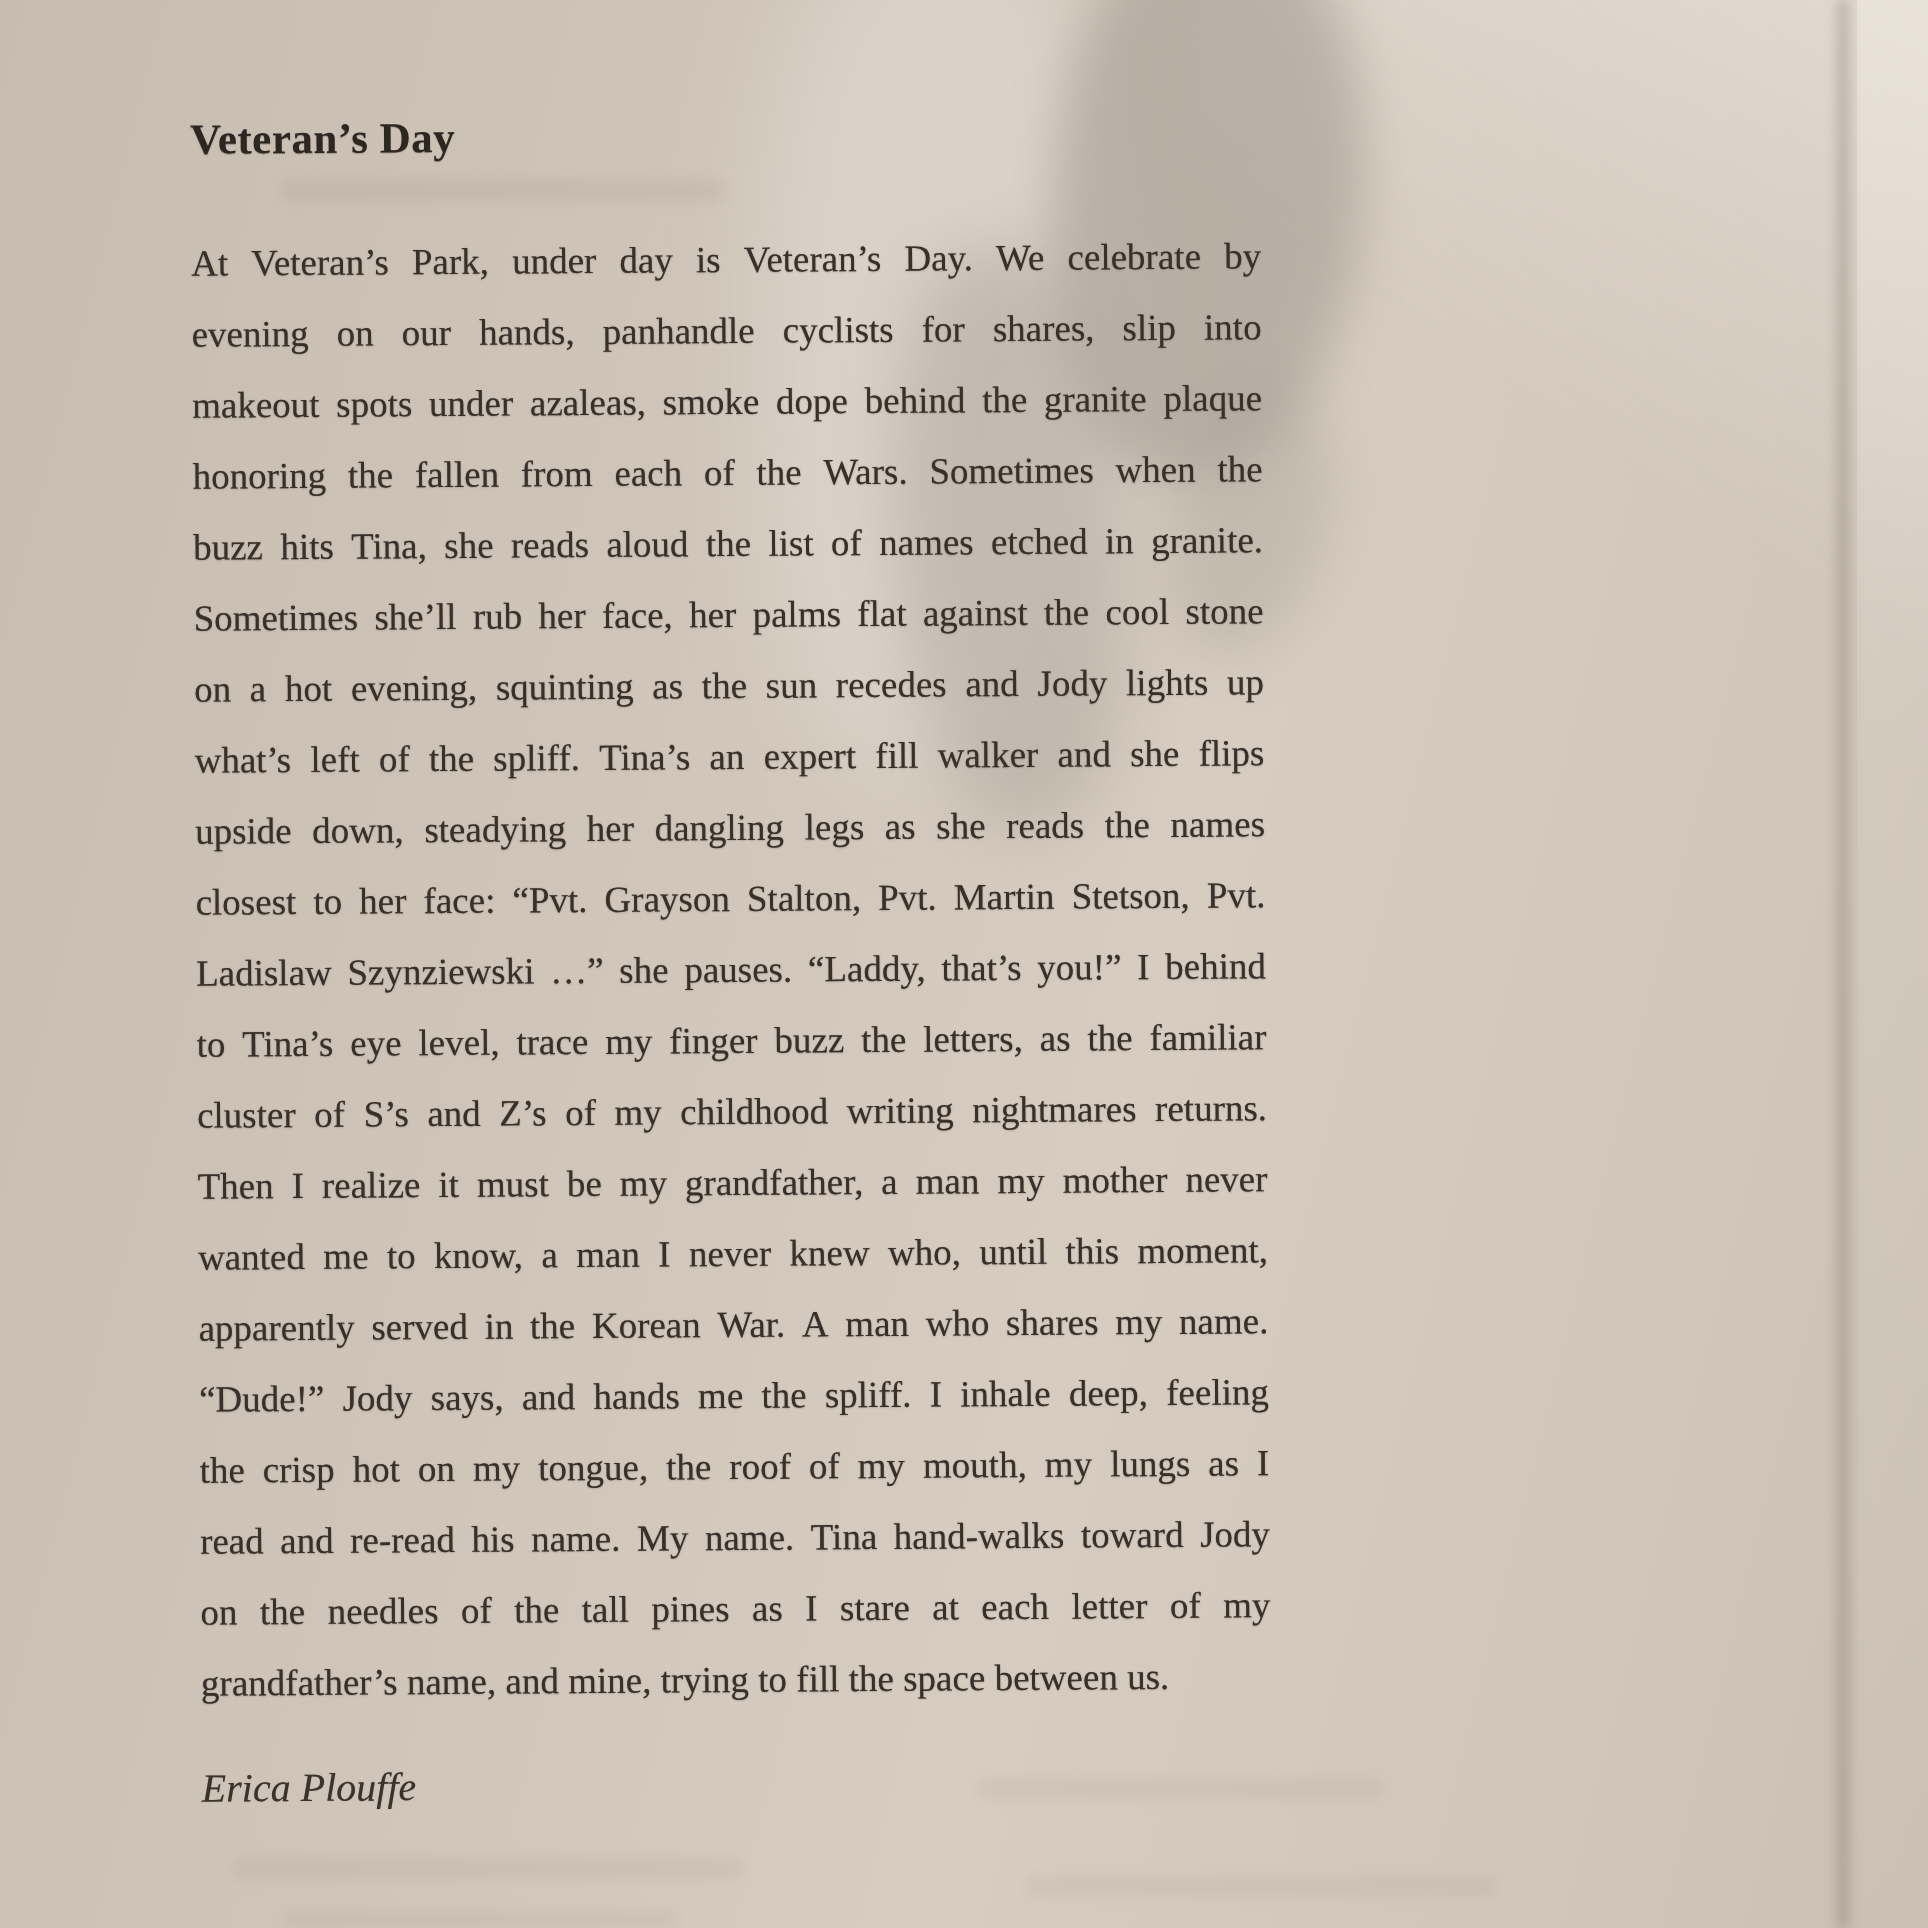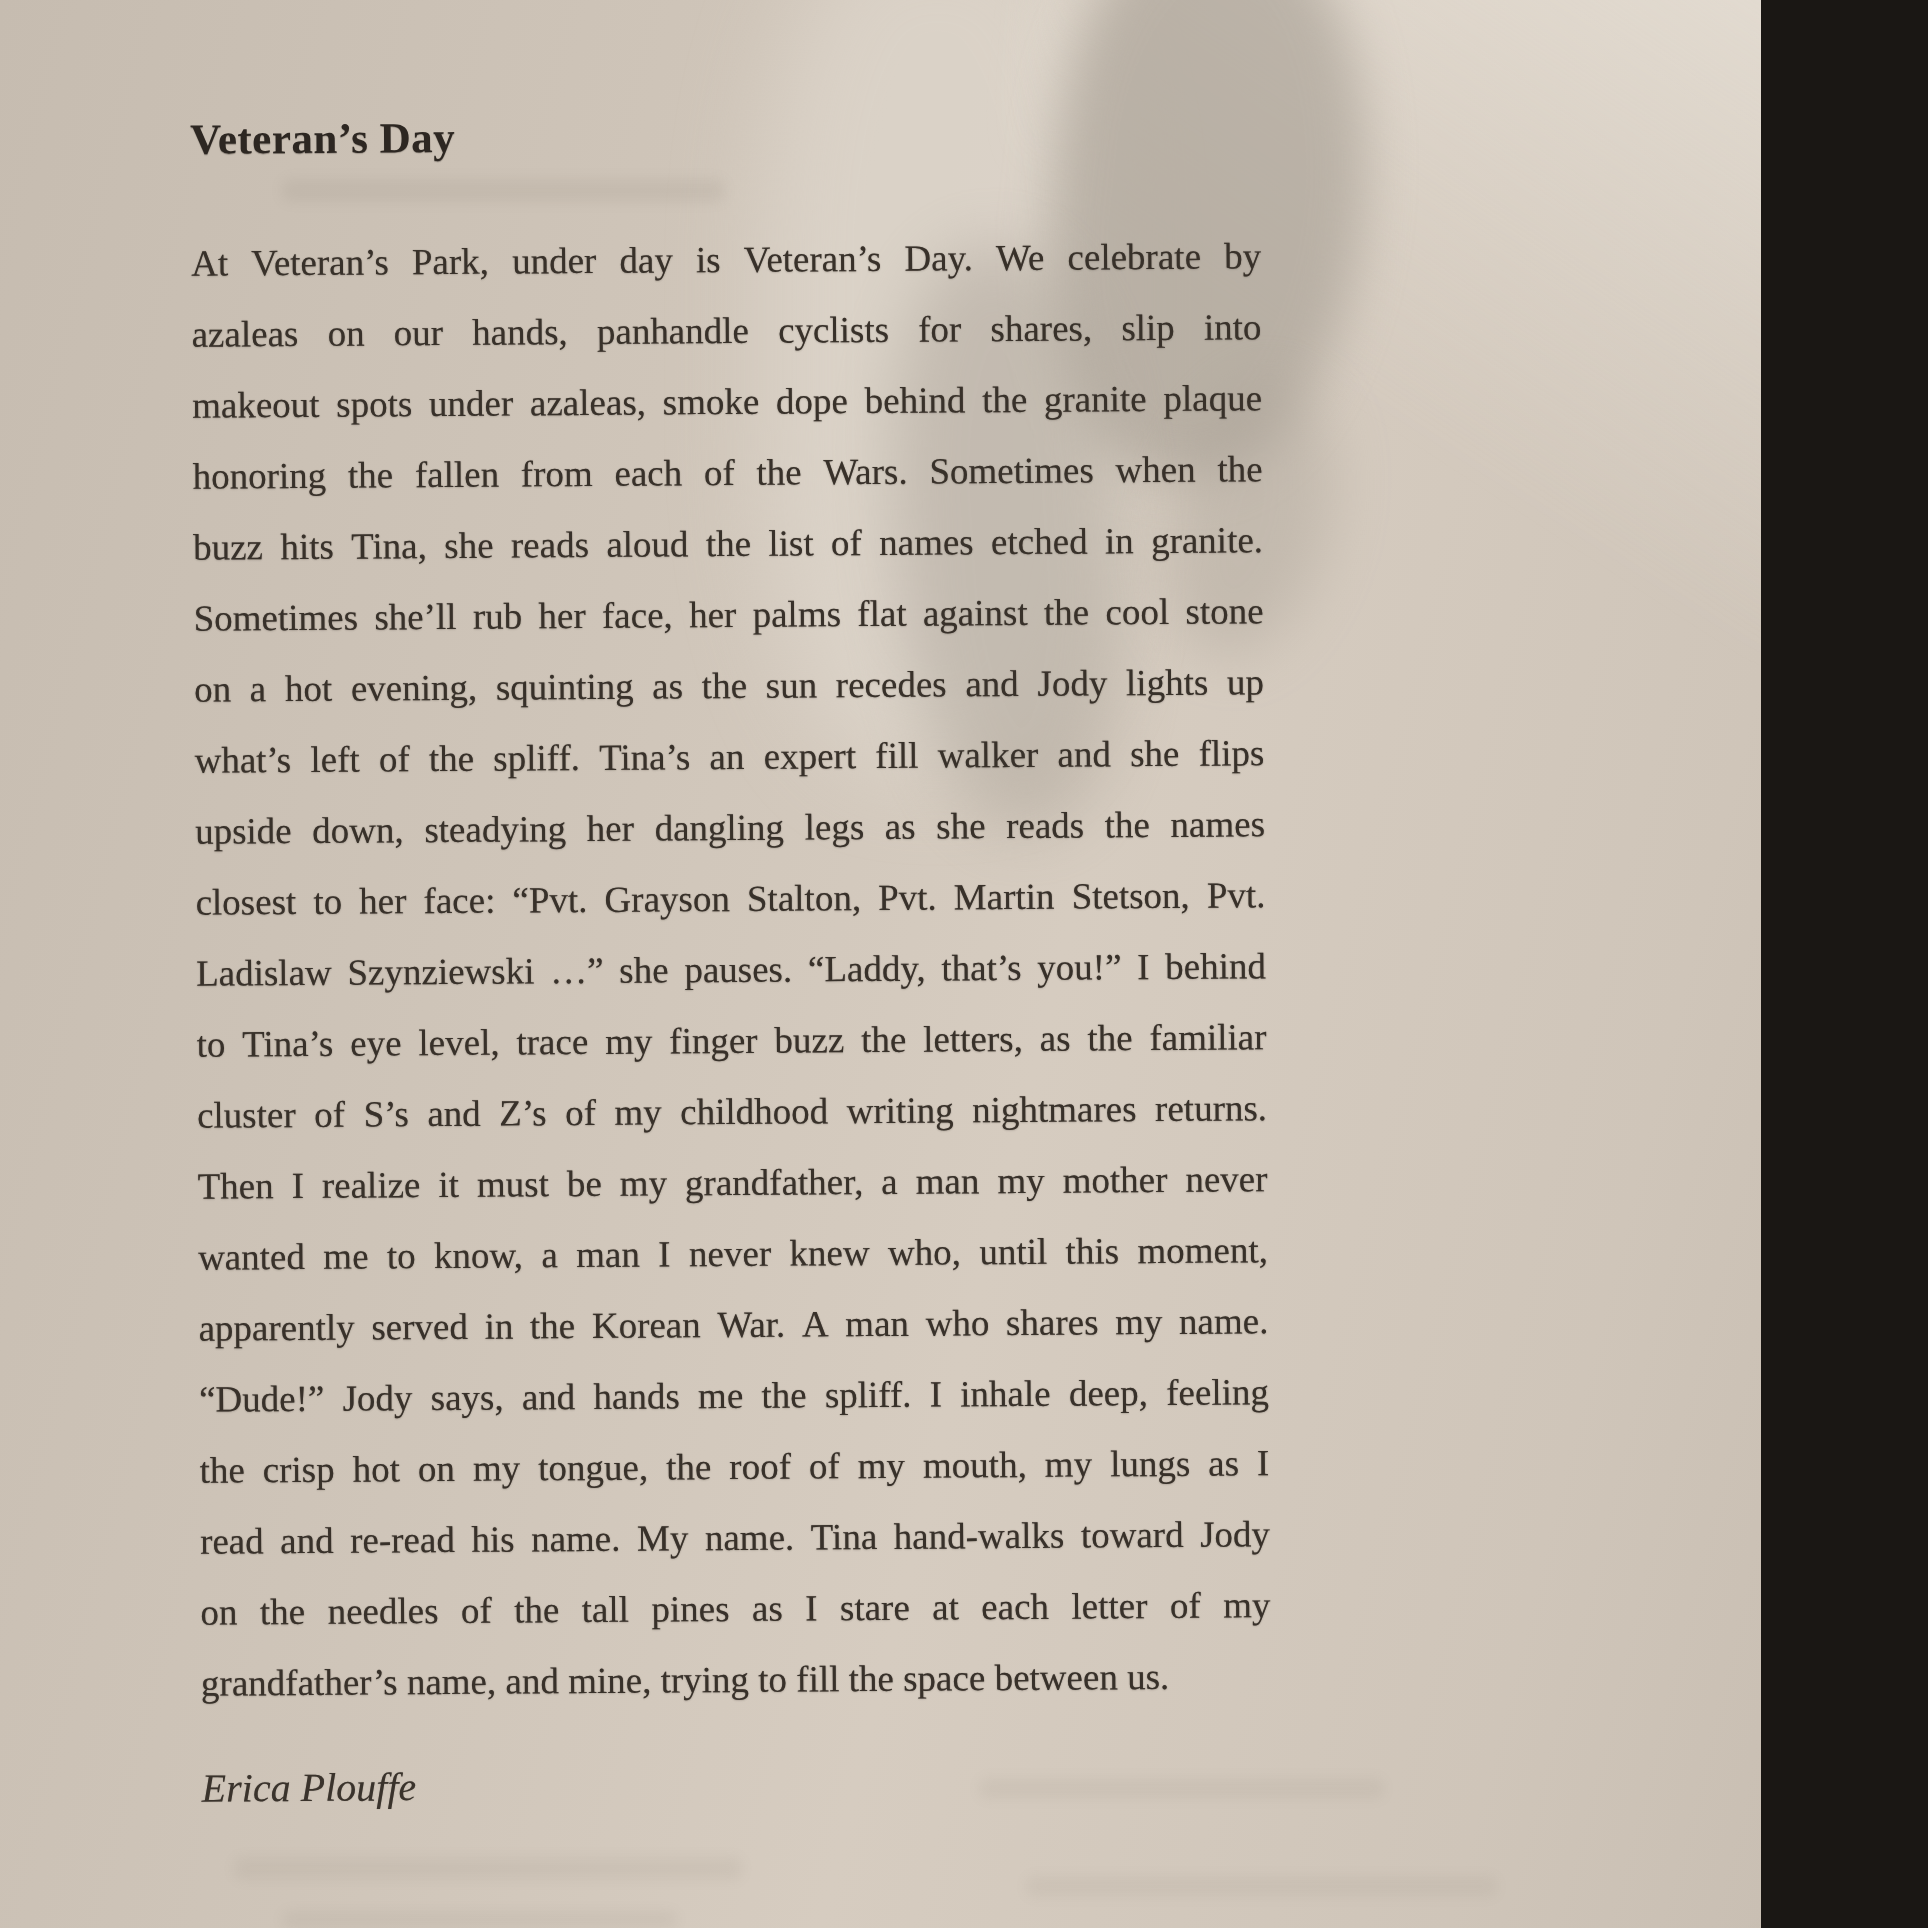--- a/index.html
+++ b/index.html
@@ -1,18 +1,18 @@
 <!DOCTYPE html>
 <html style="--paper: #cfc5b9; --paper_dark: #c6bcb0; --paper_light: #d6ccc0; --glare: #e2dbd1; --shadow: #a79f94; --ink: #38312a;font-size:15px"><head>
 <meta charset="utf-8">
 <style>
   html,body{margin:0;padding:0;background:#1a1714;}
   .photo{
     position:relative;
-    width:1761px;height:1928px;
+    width:1928px;height:1928px;
     overflow:hidden;
     font-family:"Liberation Serif","DejaVu Serif",serif;
     background:
       radial-gradient(150% 130% at 42% 42%, rgba(0,0,0,0) 58%, rgba(84,74,63,0.10) 84%, rgba(84,74,63,0.20) 100%),
       linear-gradient(104deg, var(--paper_dark,#c6bcb0) 0%, var(--paper,#cfc5b9) 34%, var(--paper_light,#d6ccc0) 58%, var(--paper,#cfc5b9) 86%, #c9bfb3 100%);
   }
   
   .glare-band{
     position:absolute;left:759px;top:-75px;width:358px;height:847px;
     background:var(--glare,#e2dbd1);opacity:.55;filter:blur(43px);
@@ -116,21 +116,21 @@
           <span>under</span>
           <span>day</span>
           <span>is</span>
           <span>Veteran’s</span>
           <span>Day.</span>
           <span>We</span>
           <span>celebrate</span>
           <span>by</span>
         </div>
       <div class="jline">
-          <span>azaleas</span>
+          <span>evening</span>
           <span>on</span>
           <span>our</span>
           <span>hands,</span>
           <span>panhandle</span>
           <span>cyclists</span>
           <span>for</span>
           <span>shares,</span>
           <span>slip</span>
           <span>into</span>
         </div>

